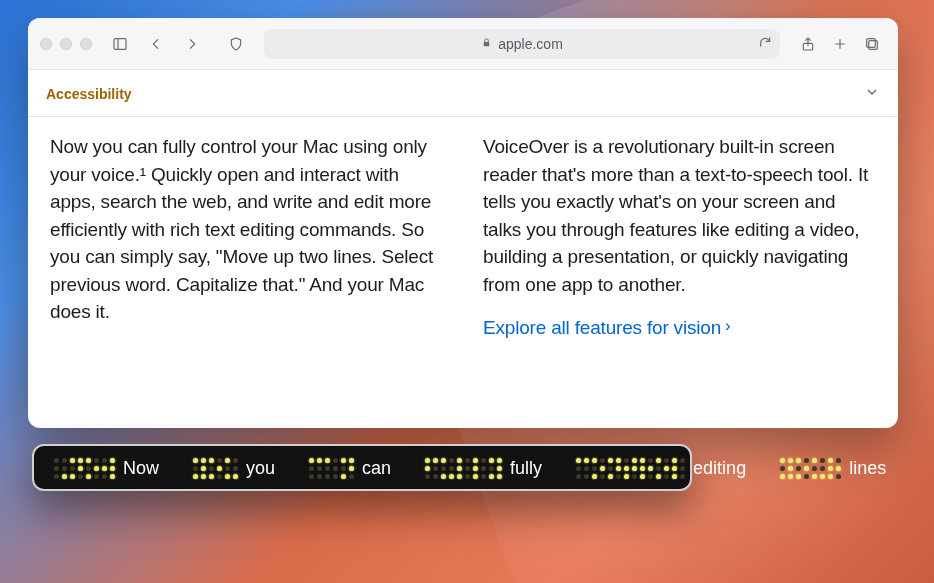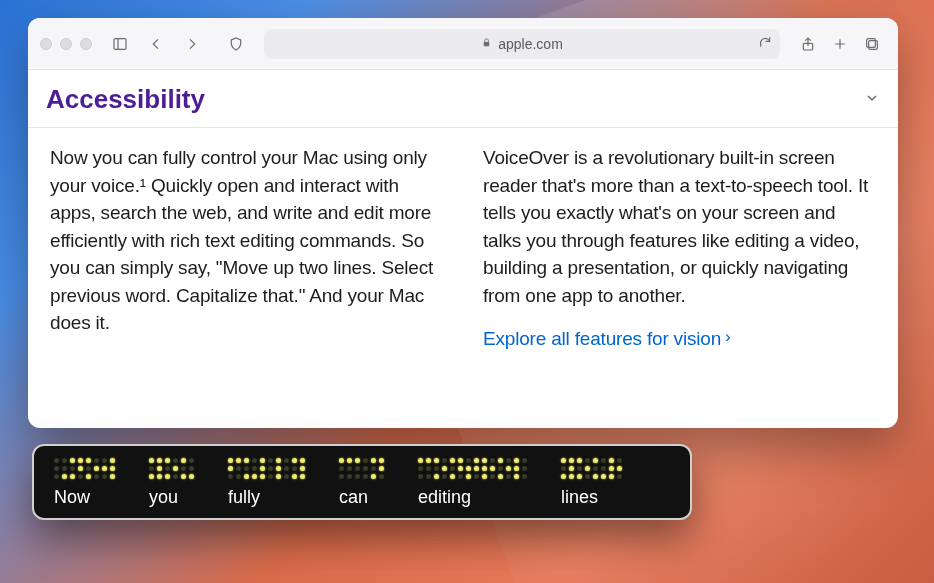--- a/index.html
+++ b/index.html
@@ -65,21 +65,21 @@
     margin: 0 6px;
   }
   .addr .reload{position:absolute;right:8px;}
   .right-tools{display:flex;gap:4px;}
 
   .subheader{
     display:flex;align-items:center;justify-content:space-between;
     padding:14px 18px 12px;
     border-bottom:1px solid #e5e5e7;
   }
-  .subheader h1{font-size:26px;font-weight:600;color:#4c1d95;}
+  .subheader h1{font-size:14px;font-weight:600;color:#a16207;}
   .chev{color:#6e6e73;}
 
   .content{
     display:flex;
     gap:40px;
     padding:16px 22px 28px;
     flex:1;
   }
   .col{
     flex:1;
@@ -99,21 +99,21 @@
     position:absolute;
     left:32px; top:444px;
     width:660px;
     background:#111;
     border-radius:12px;
     border:2px solid #d0d0d0;
     box-shadow:0 18px 40px rgba(0,0,0,0.45);
     padding:12px 20px 10px;
   }
   .braille-row{display:flex;gap:34px;align-items:flex-end;}
-  .bword{display:flex;flex-direction:column;align-items:flex-start;gap:8px;}
+  .bword{display:flex;flex-direction:row;align-items:flex-start;gap:8px;}
   .bcells{display:flex;gap:3px;}
   .bcell{display:grid;grid-template-columns:5px 5px;grid-template-rows:5px 5px 5px;gap:3px;}
   .bd{width:5px;height:5px;border-radius:50%;background:#3a3a2a;}
   .bd.on{background:#ecea6f;box-shadow:0 0 2px #ecea6f;}
   .blabel{color:#fff;font-size:18px;font-weight:400;}
 </style>
 </head>
 <body>
 
 <div class="safari-window">
@@ -271,20 +271,49 @@
             <div class="bd on"></div>
           </div>
         </div>
         <div class="blabel">you</div>
       </div>
       <div class="bword">
         <div class="bcells">
           <div class="bcell">
             <div class="bd on"></div>
             <div class="bd on"></div>
+            <div class="bd"></div>
+            <div class="bd"></div>
+            <div class="bd"></div>
+            <div class="bd"></div>
+          </div>
+          <div class="bcell">
+            <div class="bd on"></div>
+            <div class="bd"></div>
+            <div class="bd"></div>
+            <div class="bd"></div>
+            <div class="bd"></div>
+            <div class="bd"></div>
+          </div>
+          <div class="bcell">
+            <div class="bd on"></div>
+            <div class="bd on"></div>
+            <div class="bd"></div>
+            <div class="bd on"></div>
+            <div class="bd on"></div>
+            <div class="bd"></div>
+          </div>
+        </div>
+        <div class="blabel">can</div>
+      </div>
+      <div class="bword">
+        <div class="bcells">
+          <div class="bcell">
+            <div class="bd on"></div>
+            <div class="bd on"></div>
             <div class="bd on"></div>
             <div class="bd"></div>
             <div class="bd"></div>
             <div class="bd"></div>
           </div>
           <div class="bcell">
             <div class="bd on"></div>
             <div class="bd"></div>
             <div class="bd"></div>
             <div class="bd"></div>
@@ -325,49 +354,20 @@
             <div class="bd on"></div>
             <div class="bd"></div>
             <div class="bd"></div>
             <div class="bd"></div>
             <div class="bd"></div>
           </div>
           <div class="bcell">
             <div class="bd on"></div>
             <div class="bd"></div>
             <div class="bd"></div>
-            <div class="bd"></div>
-            <div class="bd"></div>
-            <div class="bd"></div>
-          </div>
-          <div class="bcell">
-            <div class="bd on"></div>
-            <div class="bd on"></div>
-            <div class="bd"></div>
-            <div class="bd on"></div>
-            <div class="bd on"></div>
-            <div class="bd"></div>
-          </div>
-        </div>
-        <div class="blabel">can</div>
-      </div>
-      <div class="bword">
-        <div class="bcells">
-          <div class="bcell">
-            <div class="bd on"></div>
-            <div class="bd on"></div>
-            <div class="bd"></div>
-            <div class="bd"></div>
-            <div class="bd"></div>
-            <div class="bd"></div>
-          </div>
-          <div class="bcell">
-            <div class="bd on"></div>
-            <div class="bd"></div>
-            <div class="bd"></div>
             <div class="bd on"></div>
             <div class="bd on"></div>
             <div class="bd"></div>
           </div>
           <div class="bcell">
             <div class="bd on"></div>
             <div class="bd on"></div>
             <div class="bd"></div>
             <div class="bd on"></div>
             <div class="bd on"></div>

